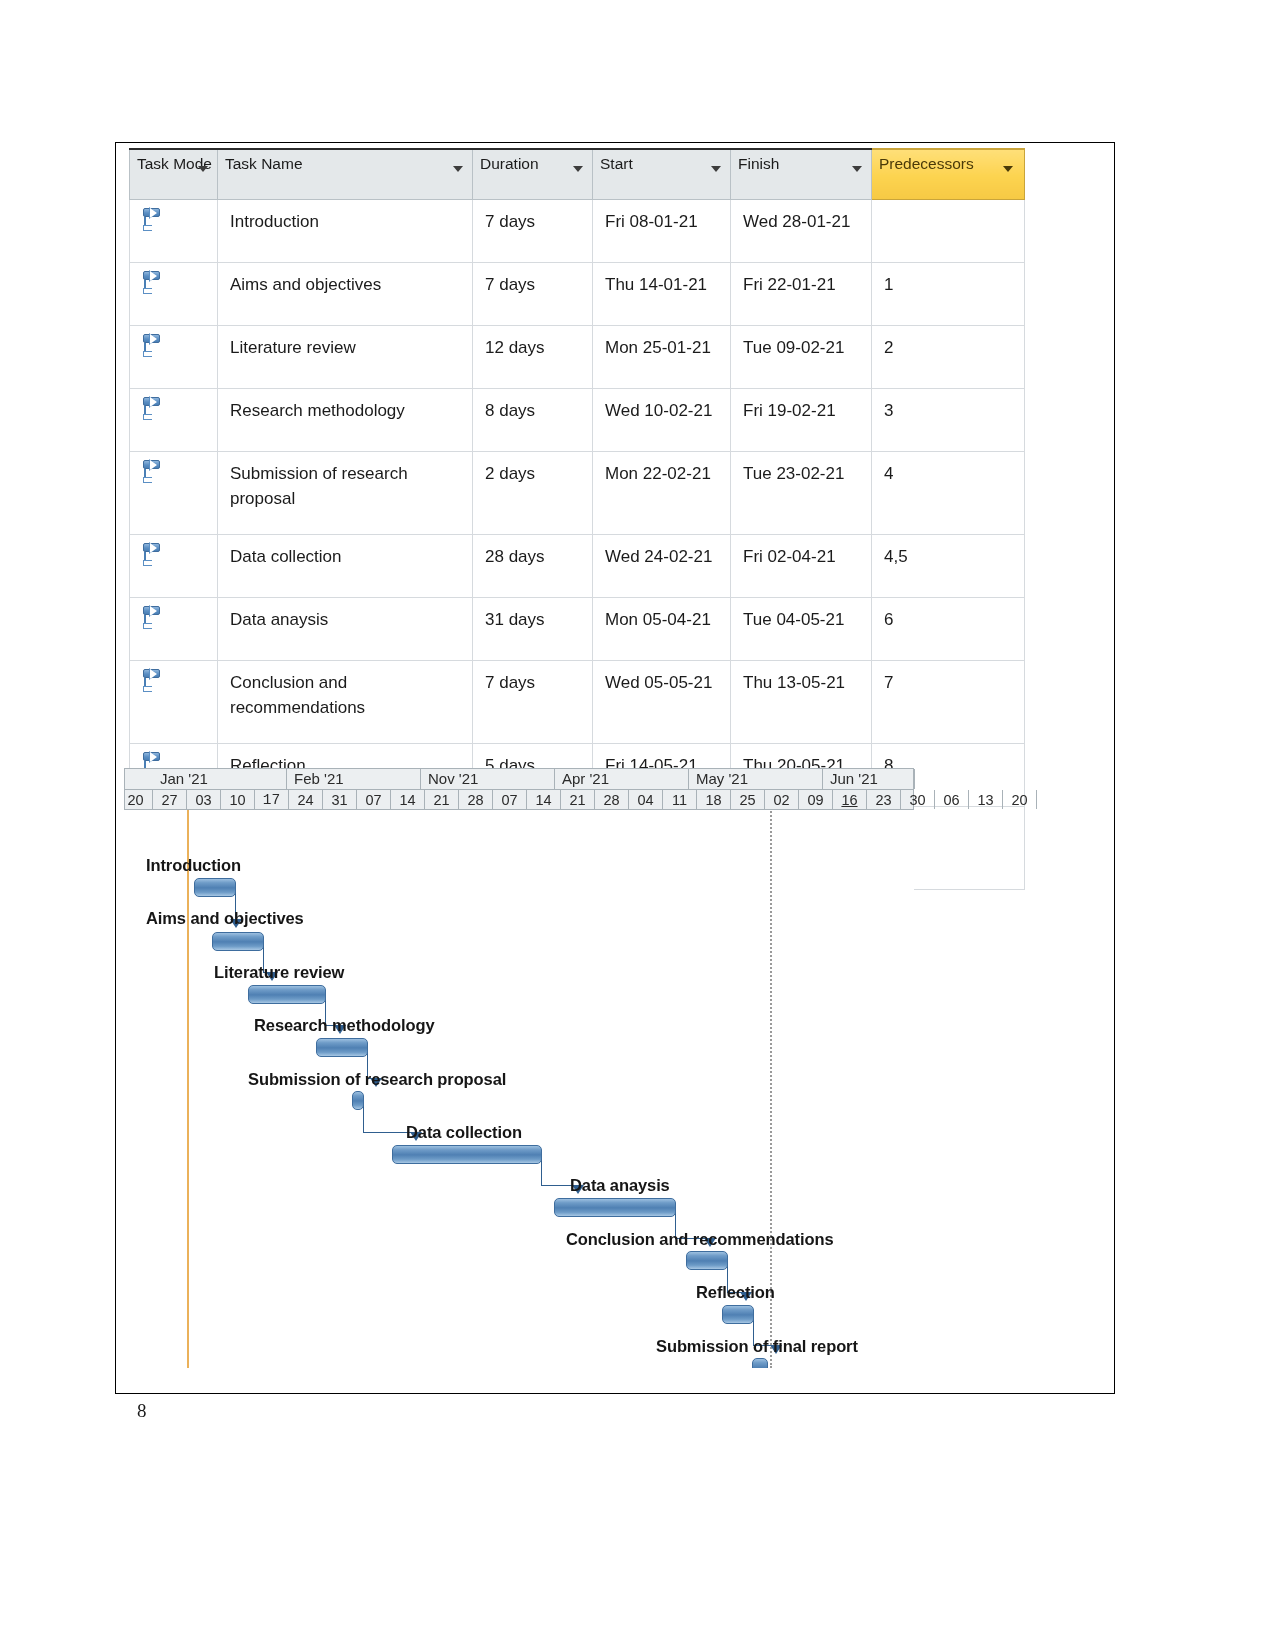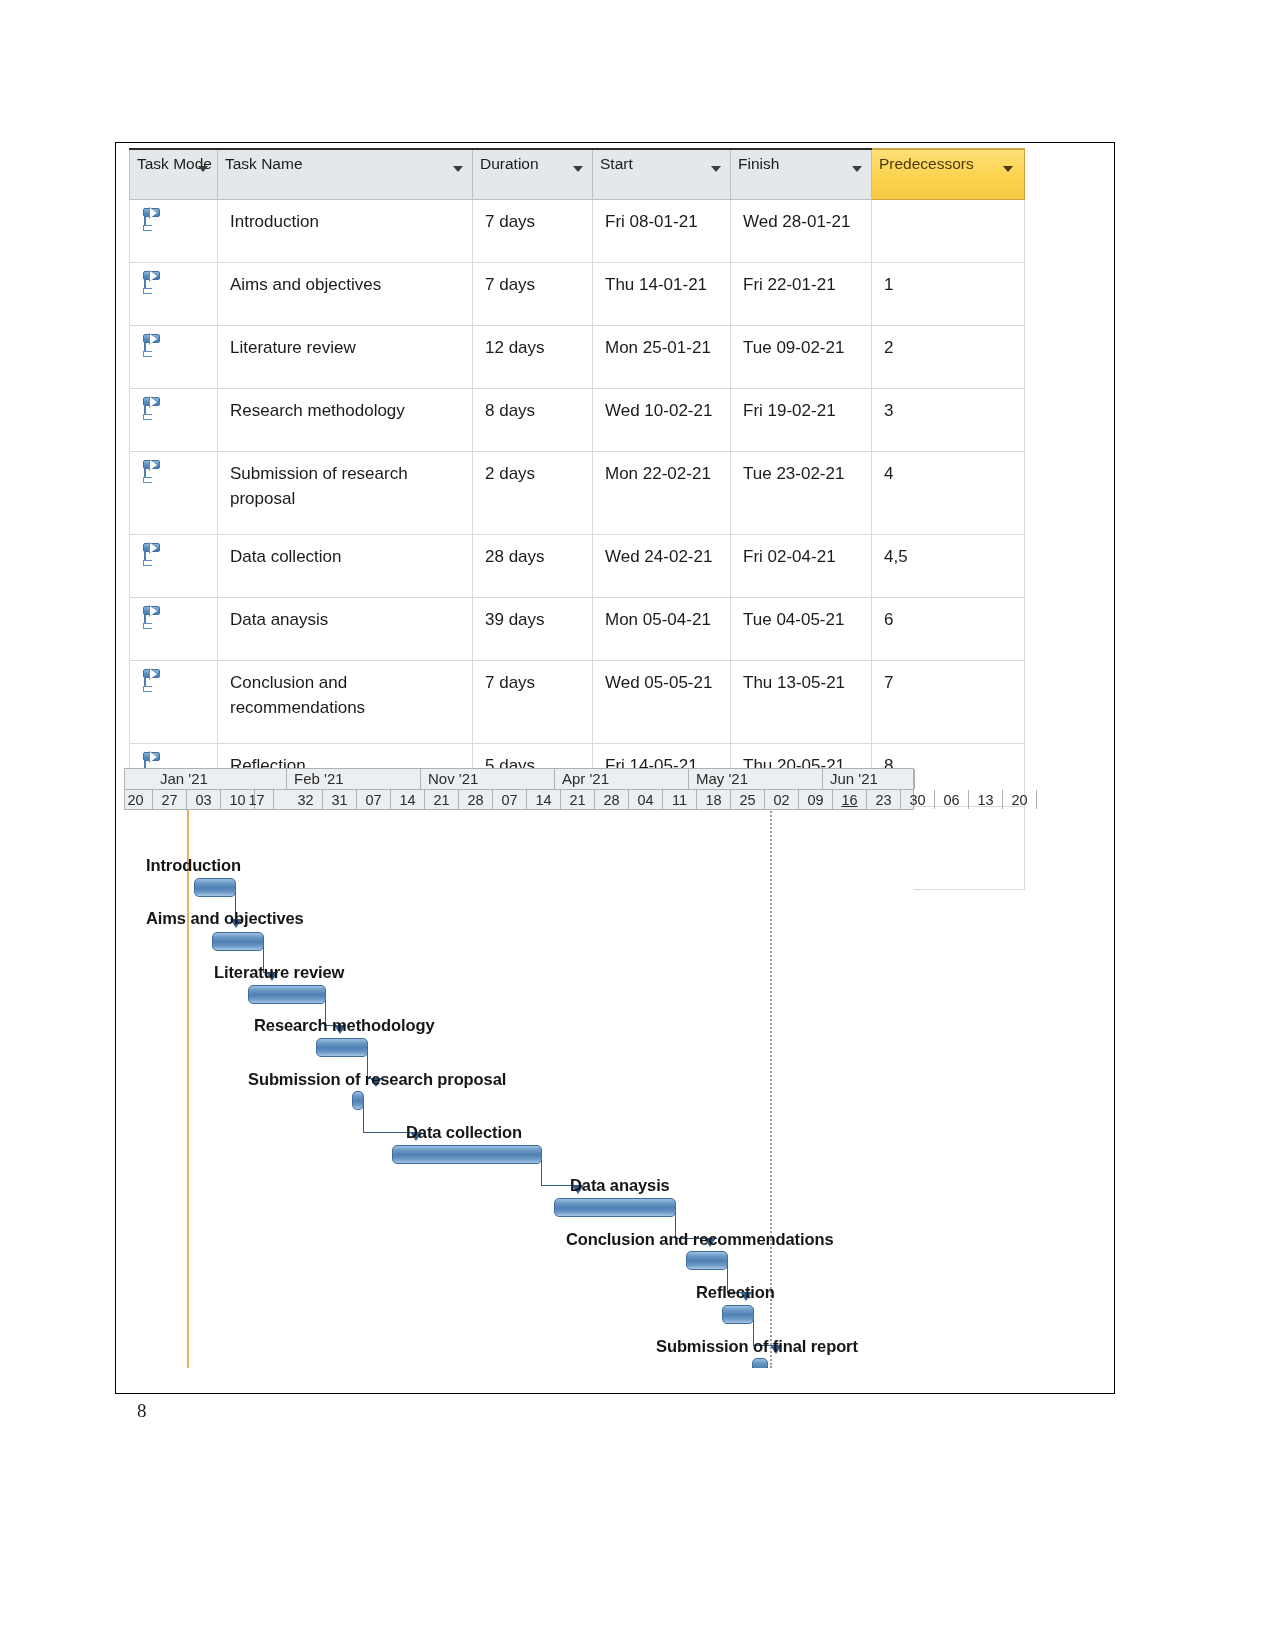--- a/index.html
+++ b/index.html
@@ -404,21 +404,21 @@
         <td class="cell-mode">
           <span class="mode-icon">
             <span class="mi-bar"></span>
             <span class="mi-stem"></span>
             <span class="mi-arrow"></span>
             <span class="mi-head-o"></span>
             <span class="mi-head"></span>
           </span>
         </td>
         <td>Data anaysis</td>
-        <td>39 days</td>
+        <td>31 days</td>
         <td>Mon 05-04-21</td>
         <td>Tue 04-05-21</td>
         <td>6</td>
       </tr>
       <tr class="tall">
         <td class="cell-mode">
           <span class="mode-icon">
             <span class="mi-bar"></span>
             <span class="mi-stem"></span>
             <span class="mi-arrow"></span>
@@ -475,22 +475,22 @@
         <div class="tl-cell" style="left: 296px; width: 134px;">Nov '21</div>
         <div class="tl-cell" style="left: 430px; width: 134px;">Apr '21</div>
         <div class="tl-cell" style="left: 564px; width: 134px;">May '21</div>
         <div class="tl-cell" style="left: 698px; width: 92px;">Jun '21</div>
       </div>
     <div class="tl-days" id="tl-days">
         <div class="tl-cell" style="left: -6px; width: 34px;">20</div>
         <div class="tl-cell" style="left: 28px; width: 34px;">27</div>
         <div class="tl-cell" style="left: 62px; width: 34px;">03</div>
         <div class="tl-cell" style="left: 96px; width: 34px;">10</div>
-        <div class="tl-cell" style="left: 115px; width: 34px;">17</div>
-        <div class="tl-cell" style="left: 164px; width: 34px;">32</div>
+        <div class="tl-cell" style="left: 130px; width: 34px; font-family: Liberation Mono, monospace;">17</div>
+        <div class="tl-cell" style="left: 164px; width: 34px;">24</div>
         <div class="tl-cell" style="left: 198px; width: 34px;">31</div>
         <div class="tl-cell" style="left: 232px; width: 34px;">07</div>
         <div class="tl-cell" style="left: 266px; width: 34px;">14</div>
         <div class="tl-cell" style="left: 300px; width: 34px;">21</div>
         <div class="tl-cell" style="left: 334px; width: 34px;">28</div>
         <div class="tl-cell" style="left: 368px; width: 34px;">07</div>
         <div class="tl-cell" style="left: 402px; width: 34px;">14</div>
         <div class="tl-cell" style="left: 436px; width: 34px;">21</div>
         <div class="tl-cell" style="left: 470px; width: 34px;">28</div>
         <div class="tl-cell" style="left: 504px; width: 34px;">04</div>

